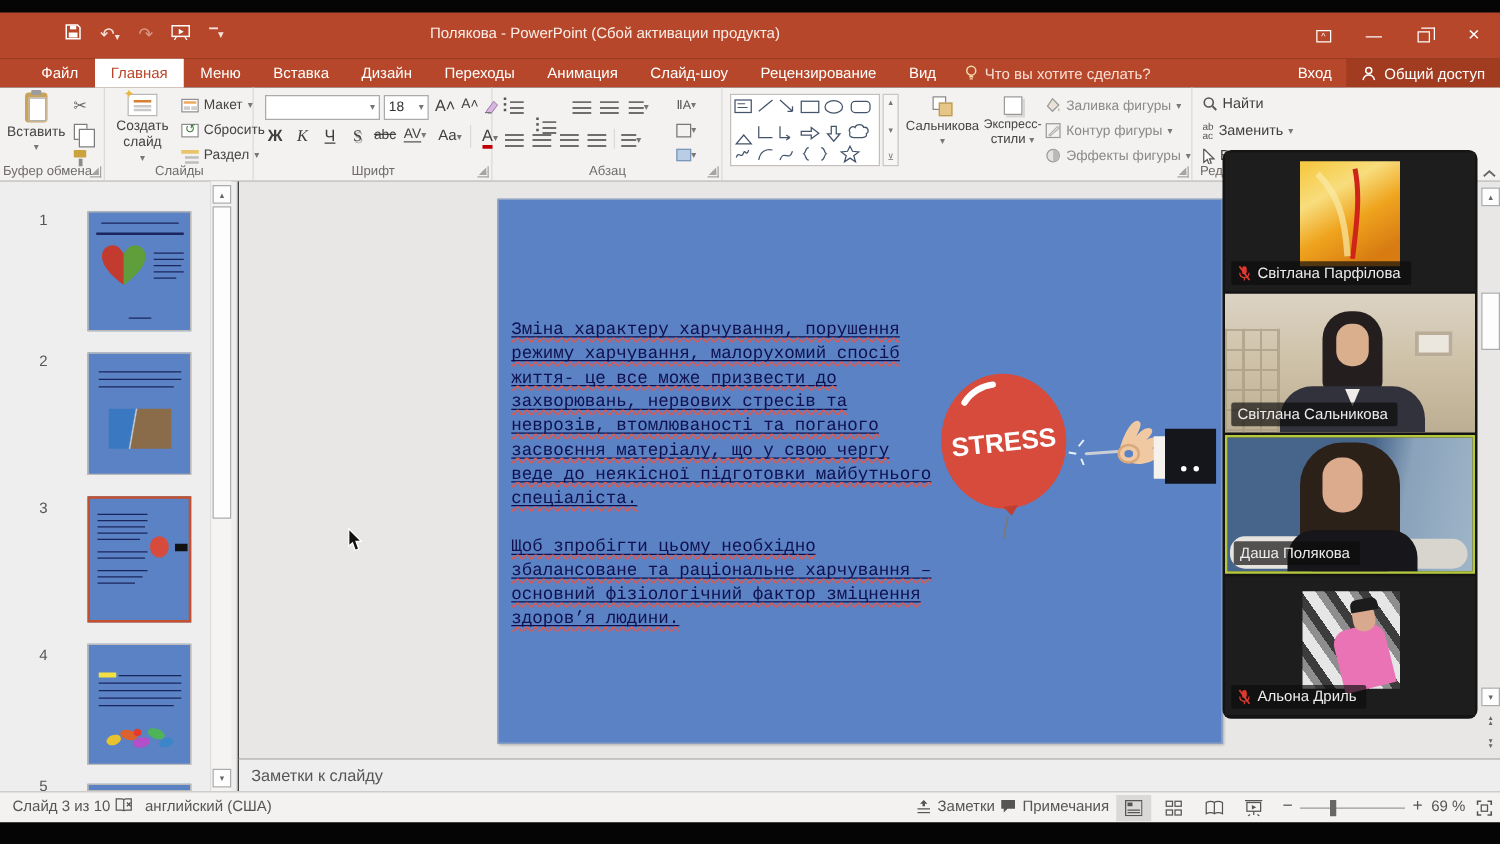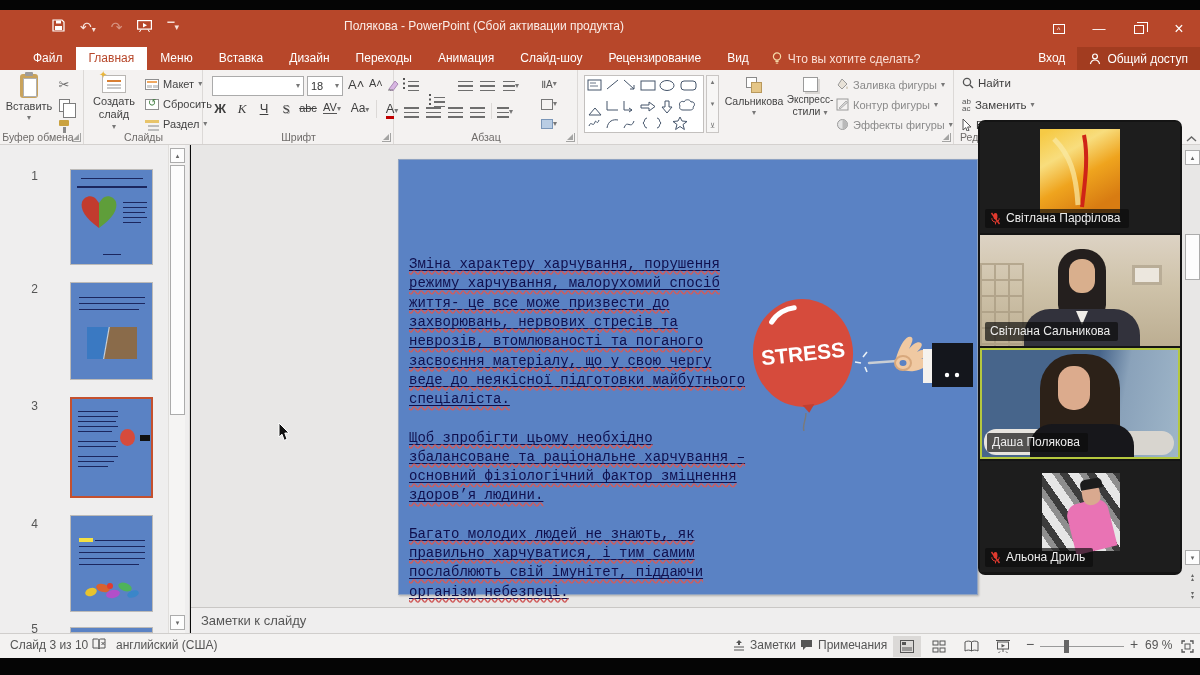--- a/index.html
+++ b/index.html
@@ -481,21 +481,20 @@
       <span class="sthumb" style="top:20px;height:250px"></span>
       <span class="sbtn" style="top:470px">▾</span>
     </div>
   </div>
 
   <div class="editor">
     <div class="slide">
       <div class="stext">
         <p><span>Зміна характеру харчування, порушення режиму харчування, малорухомий спосіб життя- це все може призвести до захворювань, нервових стресів та неврозів, втомлюваності та поганого засвоєння матеріалу, що у свою чергу веде до неякісної підготовки майбутнього спеціаліста.</span></p>
         <p><span>Щоб зпробігти цьому необхідно збалансоване та раціональне харчування – основний фізіологічний фактор зміцнення здоров’я людини.</span></p>
-        <p><span>Багато молодих людей не знають, як правильно харчуватися, і тим самим послаблюють свій імунітет, піддаючи організм небезпеці.</span></p>
       </div>
       <svg style="position:absolute;left:352px;top:131px" width="222" height="140" viewBox="0 0 222 140">
         <g transform="rotate(-6 52 62)">
           <ellipse cx="52" cy="62" rx="50" ry="54" fill="#d64b3c"></ellipse>
           <path d="M24 28c6-8 16-12 24-12" stroke="#fff" stroke-width="5" fill="none" stroke-linecap="round"></path>
           <path d="M46 114l6 8 6-8z" fill="#c23f30"></path>
           <text x="52" y="70" text-anchor="middle" fill="#fff" font-size="21" font-weight="bold" font-family="Liberation Sans, sans-serif">STRESS</text>
         </g>
         <path d="M55 122c0 8-4 12-2 18" stroke="#7a7a7a" stroke-width="1.4" fill="none"></path>
         <path d="M112 66l4-5M110 72l-6-1M114 76l2 5" stroke="#e9f0f6" stroke-width="1.6"></path>

